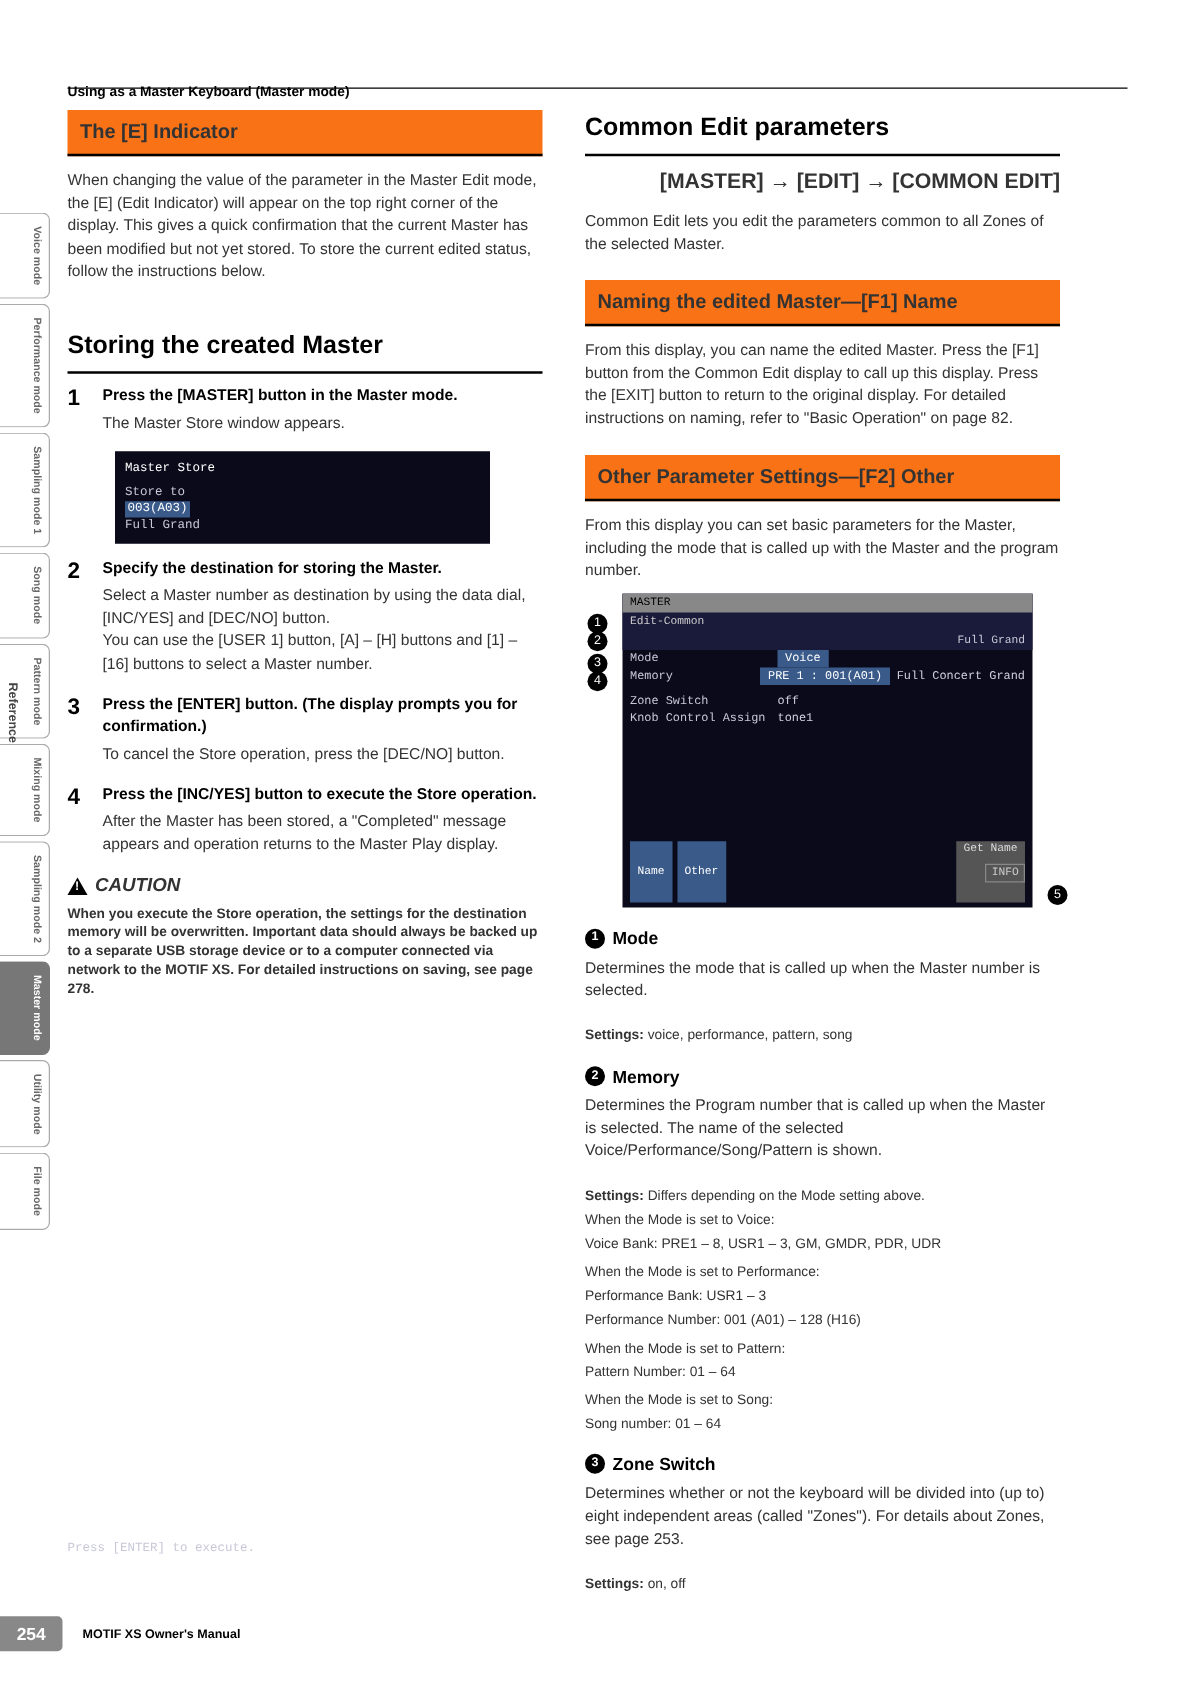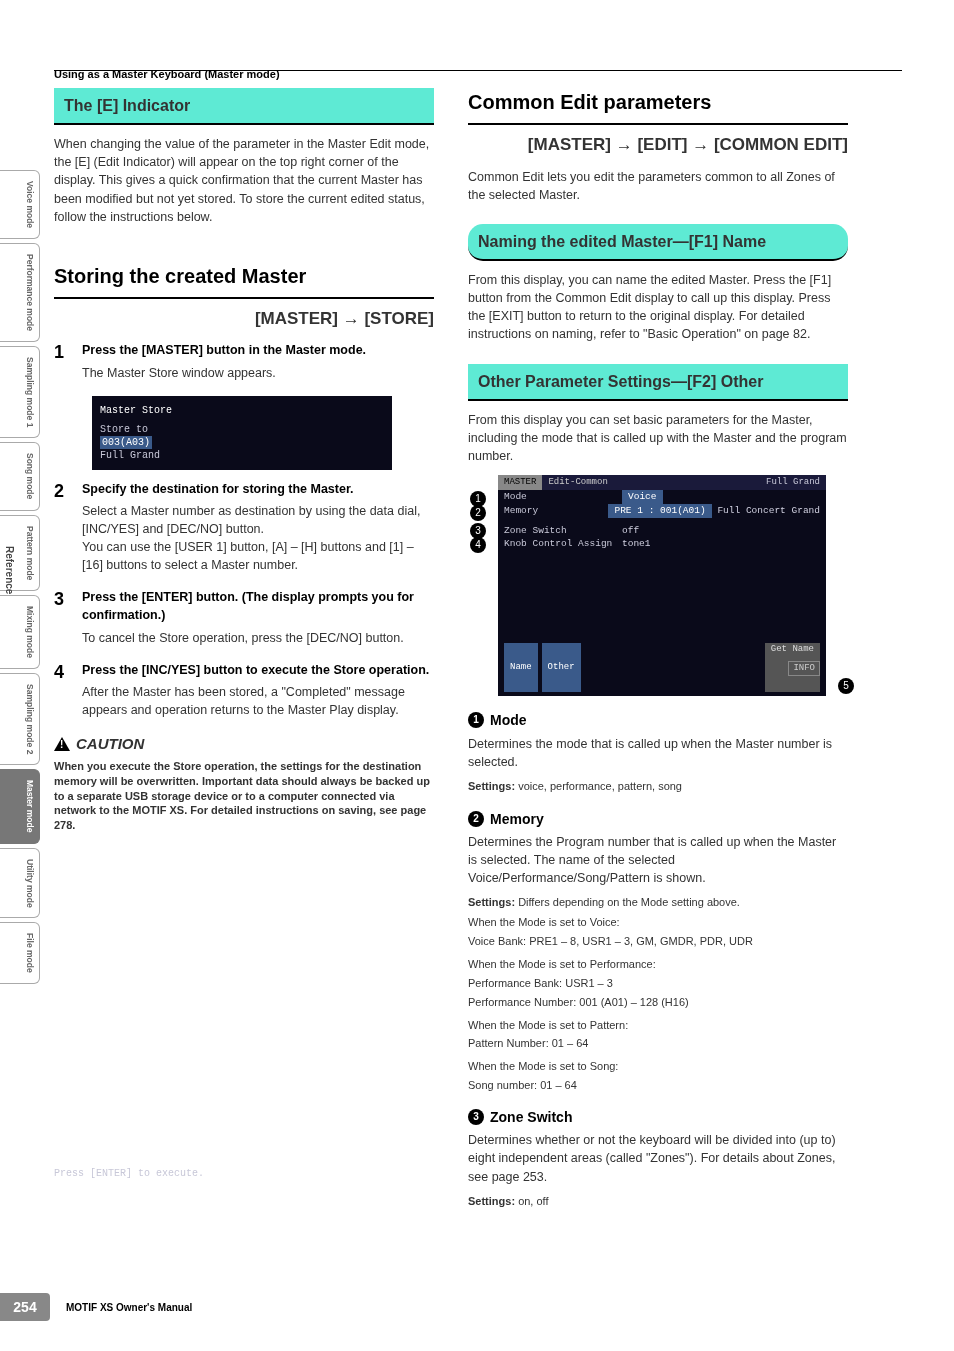--- a/index.html
+++ b/index.html
@@ -33,21 +33,21 @@
     display: flex;
     gap: 34px;
   }
   .col {
     width: 380px;
     font-size: 12.5px;
     line-height: 1.45;
     color: #333;
   }
   .box-heading {
-    background: #5eead4;
+    background: #f97316;
     font-weight: bold;
     font-size: 16px;
     padding: 6px 10px;
     border-bottom: 2px solid #000;
     margin-bottom: 10px;
   }
   .section-title {
     font-size: 20px;
     font-weight: bold;
     color: #000;
@@ -128,21 +128,21 @@
     background: #0a0a1a;
     color: #c8c8d8;
     font-family: "Courier New", monospace;
     font-size: 9.5px;
     margin: 10px 0 10px 30px;
     width: 328px;
     position: relative;
     padding-bottom: 4px;
   }
   .screenshot2 .topbar {
-    background:#1a1a3a; display:flex; font-size:9px;
+    background:#1a1a3a; display:flex; font-size:9px;flex-direction:column;
   }
   .screenshot2 .tab {
     background:#888; color:#000; padding:1px 6px;
   }
   .screenshot2 .tab2 { padding:1px 6px; color:#ccc; }
   .screenshot2 .right { margin-left:auto; padding:1px 6px; }
   .screenshot2 .row { display:flex; padding:0 6px; white-space:pre; }
   .screenshot2 .lbl { width:118px; }
   .screenshot2 .val { color:#d0d0e0; }
   .screenshot2 .hl { background:#3a5a8a; color:#fff; padding:0 6px; }
@@ -177,21 +177,21 @@
   .param-head {
     font-weight: bold; color:#000; font-size:14px;
     margin-top: 14px; margin-bottom: 4px;
     display:flex; align-items:center; gap:6px;
   }
   .num-circle {
     display:inline-flex; width:16px; height:16px; border-radius:50%;
     background:#000; color:#fff; font-size:10px;
     align-items:center; justify-content:center;
   }
-  .settings { font-size: 11px; margin-top: 8px; }
+  .settings { font-size: 11px; margin-top: 20px; }
   .settings b { font-weight: bold; }
   .small { font-size: 11px; line-height:1.35; margin-top:4px; }
 
   
   .side-tabs {
     position: absolute;
     left: 0; top: 170px;
     width: 40px;
     display: flex; flex-direction: column;
   }
@@ -252,21 +252,20 @@
 <div class="ref-label">Reference</div>
 
 <div class="page-body">
 
   <div class="col">
 
     <div class="box-heading">The [E] Indicator</div>
     <p>When changing the value of the parameter in the Master Edit mode, the [E] (Edit Indicator) will appear on the top right corner of the display. This gives a quick confirmation that the current Master has been modified but not yet stored. To store the current edited status, follow the instructions below.</p>
 
     <div class="section-title">Storing the created Master</div>
-    <div class="nav-path arrow">[MASTER] → [STORE]</div>
 
     <ol class="steps">
       <li>
         <div class="step-title">Press the [MASTER] button in the Master mode.</div>
         <div>The Master Store window appears.</div>
       </li>
     </ol>
 
     <div class="screenshot">
       <div class="title">Master Store</div>
@@ -297,21 +296,21 @@
       <span>CAUTION</span>
     </div>
     <div class="caution-body">When you execute the Store operation, the settings for the destination memory will be overwritten. Important data should always be backed up to a separate USB storage device or to a computer connected via network to the MOTIF XS. For detailed instructions on saving, see page 278.</div>
   </div>
 
   <div class="col">
     <div class="section-title first">Common Edit parameters</div>
     <div class="nav-path arrow">[MASTER] → [EDIT] → [COMMON EDIT]</div>
     <p>Common Edit lets you edit the parameters common to all Zones of the selected Master.</p>
 
-    <div class="box-heading" style="margin-top:20px;border-radius:15px;">Naming the edited Master—[F1] Name</div>
+    <div class="box-heading" style="margin-top:20px;">Naming the edited Master—[F1] Name</div>
     <p>From this display, you can name the edited Master. Press the [F1] button from the Common Edit display to call up this display. Press the [EXIT] button to return to the original display. For detailed instructions on naming, refer to "Basic Operation" on page 82.</p>
 
     <div class="box-heading" style="margin-top:20px;">Other Parameter Settings—[F2] Other</div>
     <p>From this display you can set basic parameters for the Master, including the mode that is called up with the Master and the program number.</p>
 
     <div class="screenshot2">
       <div class="callout" style="top:16px;">1</div>
       <div class="callout" style="top:30px;">2</div>
       <div class="callout" style="top:48px;">3</div>
       <div class="callout" style="top:62px;">4</div>

